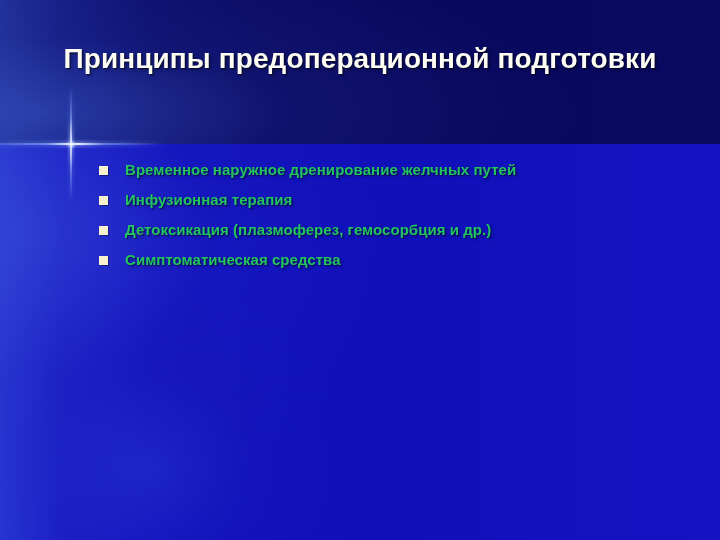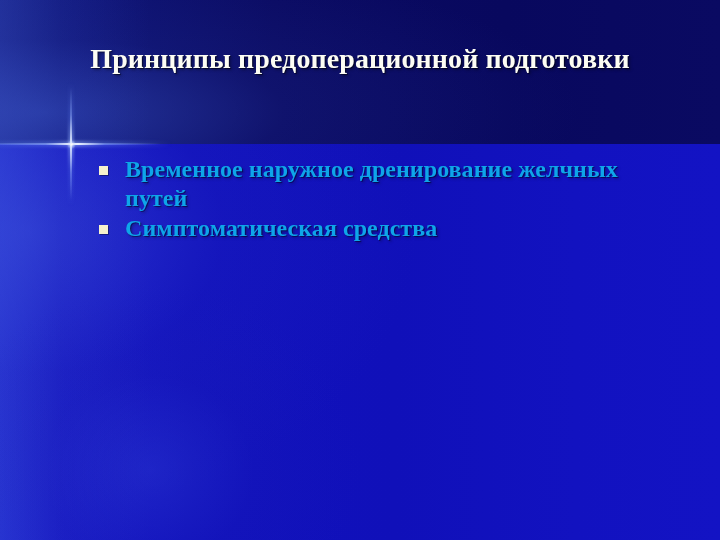--- a/index.html
+++ b/index.html
@@ -6,21 +6,21 @@
   html, body {
     margin: 0;
     padding: 0;
     background: #000;
   }
   #slide {
     position: relative;
     width: 720px;
     height: 540px;
     overflow: hidden;
-    font-family: Liberation Serif, serif;
+    font-family: Liberation Sans, sans-serif;
     background: #0a0a66;
   }
 
   
   .bg-base {
     position: absolute;
     inset: 0;
     background: linear-gradient(to bottom,
                  #0b0b63 0%,
                  #0a0a60 25%,
@@ -140,22 +140,22 @@
     position: absolute;
     left: 98px; top: 155px;
     width: 575px;
     margin: 0; padding: 0;
     list-style: none;
   }
   .bullet-row {
     position: relative;
     padding-left: 27px;
     margin-bottom: 1px;
-    color: #0ea5e9;
-    font-size: 24px;
+    color: #22c55e;
+    font-size: 15px;
     font-weight: bold;
     line-height: 29px;
     letter-spacing: 0.05px;
     text-shadow: 1px 1px 0 rgba(0,0,0,0.40), 2px 2px 3px rgba(0,0,0,0.30);
   }
   .bullet-mark {
     position: absolute;
     left: 1px; top: 11px;
     width: 9px; height: 9px;
     background: #f7f2cd;
@@ -184,21 +184,29 @@
 
   <div class="title">Принципы предоперационной подготовки</div>
 
   <ul class="body-list">
 
     <li class="bullet-row">
       <span class="bullet-mark"></span>
       <span class="bullet-text">Временное наружное дренирование желчных путей</span>
     </li>
 
-
+    <li class="bullet-row">
+      <span class="bullet-mark"></span>
+      <span class="bullet-text">Инфузионная терапия</span>
+    </li>
+
+    <li class="bullet-row">
+      <span class="bullet-mark"></span>
+      <span class="bullet-text">Детоксикация (плазмоферез, гемосорбция и др.)</span>
+    </li>
 
 
     <li class="bullet-row">
       <span class="bullet-mark"></span>
       <span class="bullet-text">Симптоматическая средства</span>
     </li>
 
   </ul>
 
 </div>

